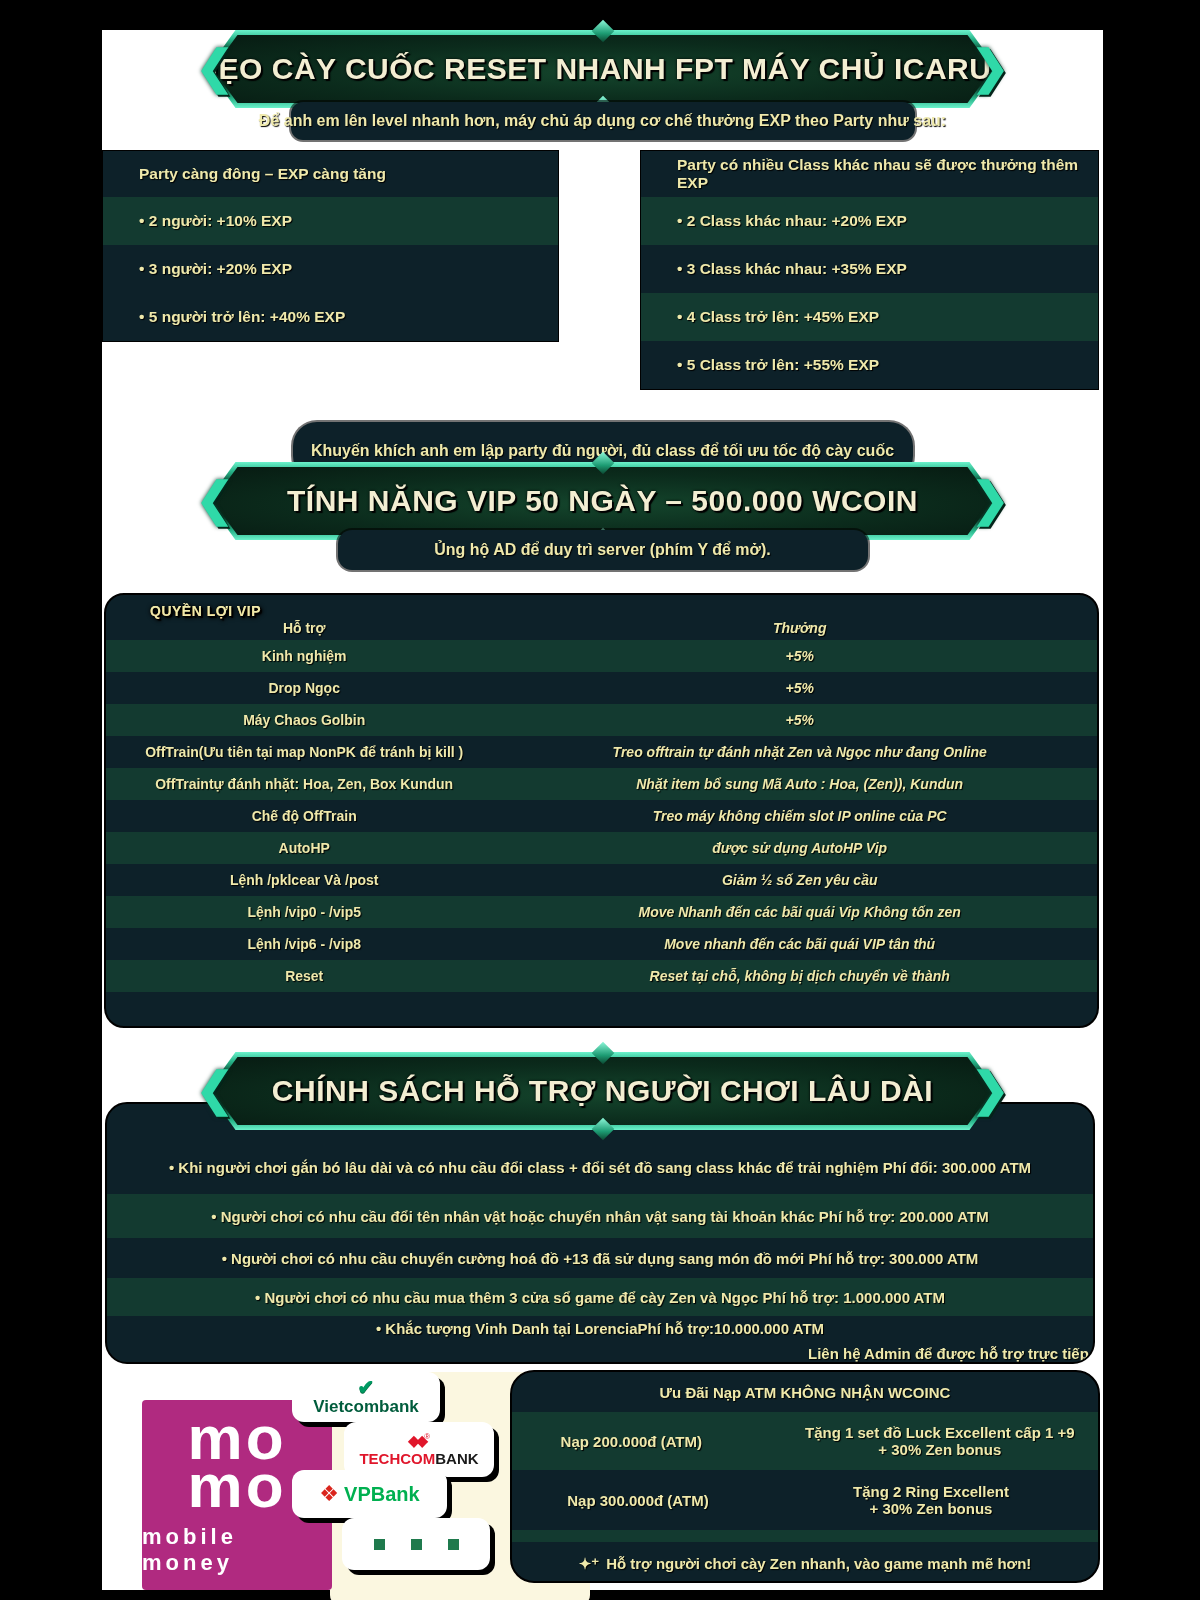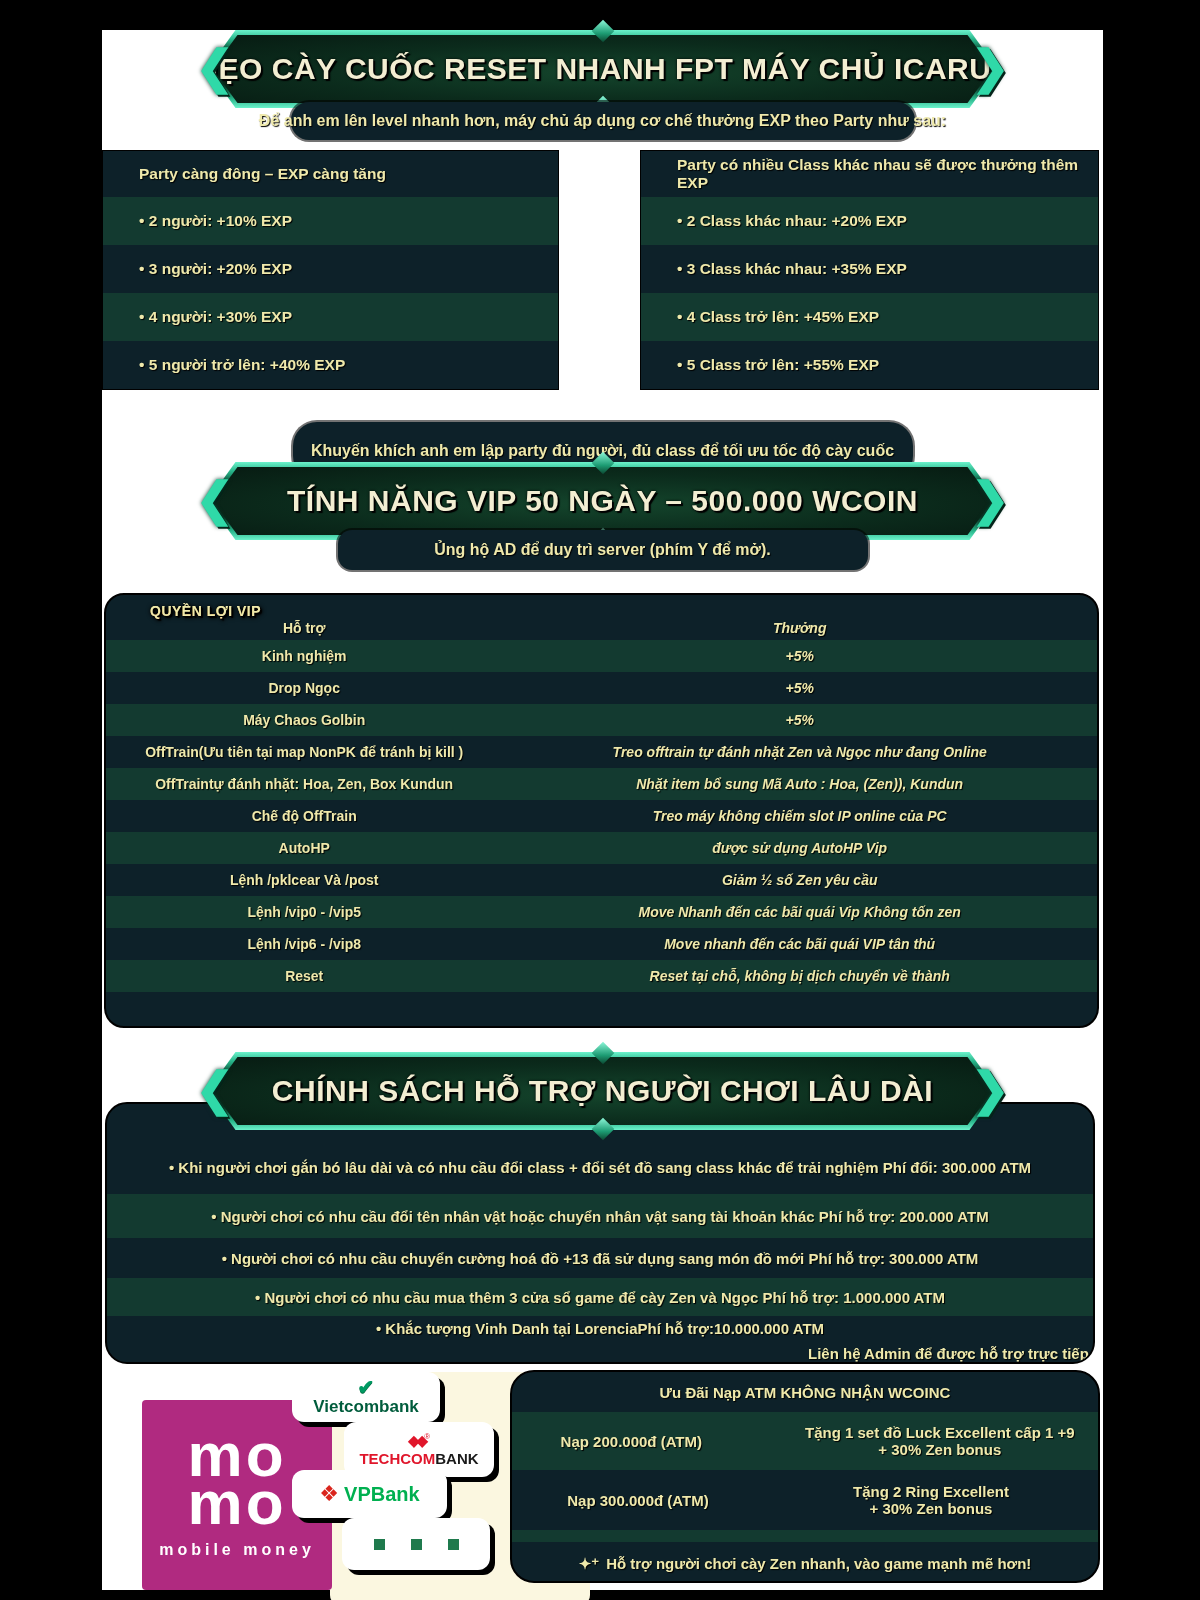--- a/index.html
+++ b/index.html
@@ -29,21 +29,21 @@
   .banner .wing{position:absolute;top:50%;transform:translateY(-54%);font-size:46px;font-weight:800;
     color:#2fd9a8;text-shadow:0 0 4px #073a2a,2px 2px 0 #041f16;line-height:1;}
   .banner .wing.l{left:-12px;} .banner .wing.r{right:-12px;}
   .banner .gem{position:absolute;left:50%;width:16px;height:16px;transform:translateX(-50%) rotate(45deg);
     background:linear-gradient(135deg,#8df7d8,#1d9c74 60%,#0b4630);}
   .banner .gem.t{top:-7px;} .banner .gem.b{bottom:-7px;}
 
   
   .pill{
     position:absolute;left:50%;transform:translateX(-50%);
-    background:#0d2129;border-radius:18px;display:flex;align-items:center;justify-content:center;
+    background:#0d2129;border-radius:12px;display:flex;align-items:center;justify-content:center;
     box-shadow:0 0 0 2px rgba(0,0,0,.55);
   }
   .pill span{font-weight:700;font-size:16px;color:#efe9ab;text-shadow:1px 1px 1px #000;white-space:nowrap;}
 
   
   .exp-table{position:absolute;border:1px solid #000;}
   .exp-table .hd{height:46px;background:#0d2129;display:flex;align-items:center;padding-left:36px;}
   .exp-table .rw{height:48px;display:flex;align-items:center;padding-left:36px;}
   .exp-table .rw.a{background:#133a30;} .exp-table .rw.b{background:#0d2129;}
   .exp-table span{font-weight:700;font-size:15.5px;color:#efe9ab;text-shadow:1px 1px 1px #000;}
@@ -70,21 +70,21 @@
   .policy-rows{margin-top:36px;}
   .p-row{display:flex;align-items:center;justify-content:center;}
   .p-row.a{background:#133a30;}
   .p-row span{font-weight:700;font-size:15px;color:#efe9ab;text-shadow:1px 1px 1px #000;white-space:nowrap;}
 
   
   .cream{position:absolute;left:228px;top:1342px;width:260px;height:233px;background:#fbf7e0;border-radius:10px;}
   .momo{position:absolute;left:40px;top:1370px;width:190px;height:190px;background:#b02a80;border-radius:4px;
     display:flex;flex-direction:column;align-items:center;justify-content:center;}
   .momo .mm{font-weight:800;font-size:62px;line-height:.78;color:#fff;letter-spacing:3px;}
-  .momo .cap{margin-top:14px;font-weight:800;font-size:16px;color:#fff;letter-spacing:4px;}
+  .momo .cap{margin-top:14px;font-weight:800;font-size:22px;color:#fff;letter-spacing:4px;}
   .bank-card{position:absolute;background:#fff;border-radius:12px;box-shadow:5px 5px 0 #000;
     display:flex;flex-direction:column;align-items:center;justify-content:center;}
   .vcb-icon{font-size:20px;font-weight:800;color:#009a63;line-height:1;text-shadow:0 1px 0 #006b3f;}
   .vcb-txt{font-weight:800;font-size:17px;color:#005c3c;}
   .tcb-icon{font-size:16px;color:#e0162b;letter-spacing:-4px;line-height:1;}
   .tcb-reg{font-size:8px;color:#e0162b;vertical-align:top;}
   .tcb-txt{font-weight:800;font-size:15px;color:#e0162b;}
   .tcb-txt b{color:#1a1a1a;}
   .vpb-wrap{display:flex;align-items:center;gap:5px;}
   .vpb-icon{font-size:22px;color:#da251d;line-height:1;}
@@ -130,23 +130,20 @@
   <div class="exp-table" style="left:0;top:120px;width:455px;">
     <div class="hd">
         <span>Party càng đông – EXP càng tăng</span>
       </div>
     <div class="rw a">
         <span>• 2 người: +10% EXP</span>
       </div>
     <div class="rw b">
         <span>• 3 người: +20% EXP</span>
       </div>
-    <div class="rw a">
-        <span>• 4 người: +30% EXP</span>
-      </div>
     <div class="rw b">
         <span>• 5 người trở lên: +40% EXP</span>
       </div>
   </div>
 
   <div class="exp-table" style="left:538px;top:120px;width:457px;">
     <div class="hd">
         <span>Party có nhiều Class khác nhau sẽ được thưởng thêm EXP</span>
       </div>
     <div class="rw a">

